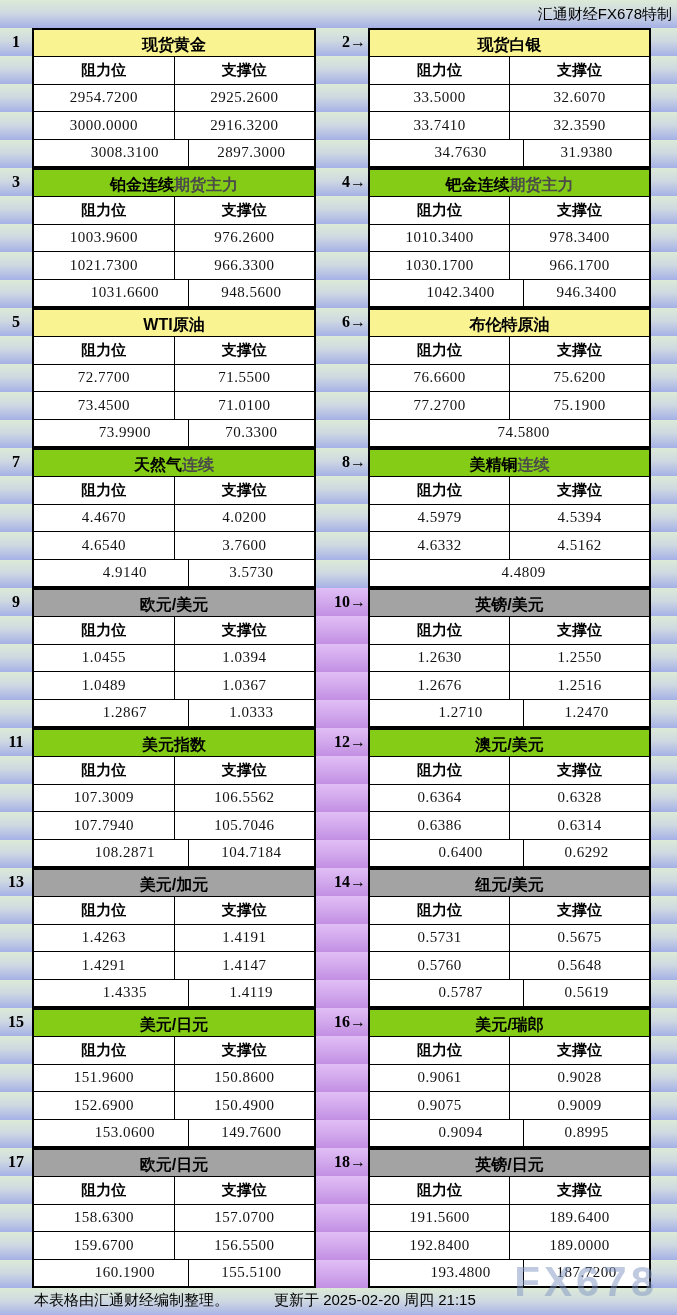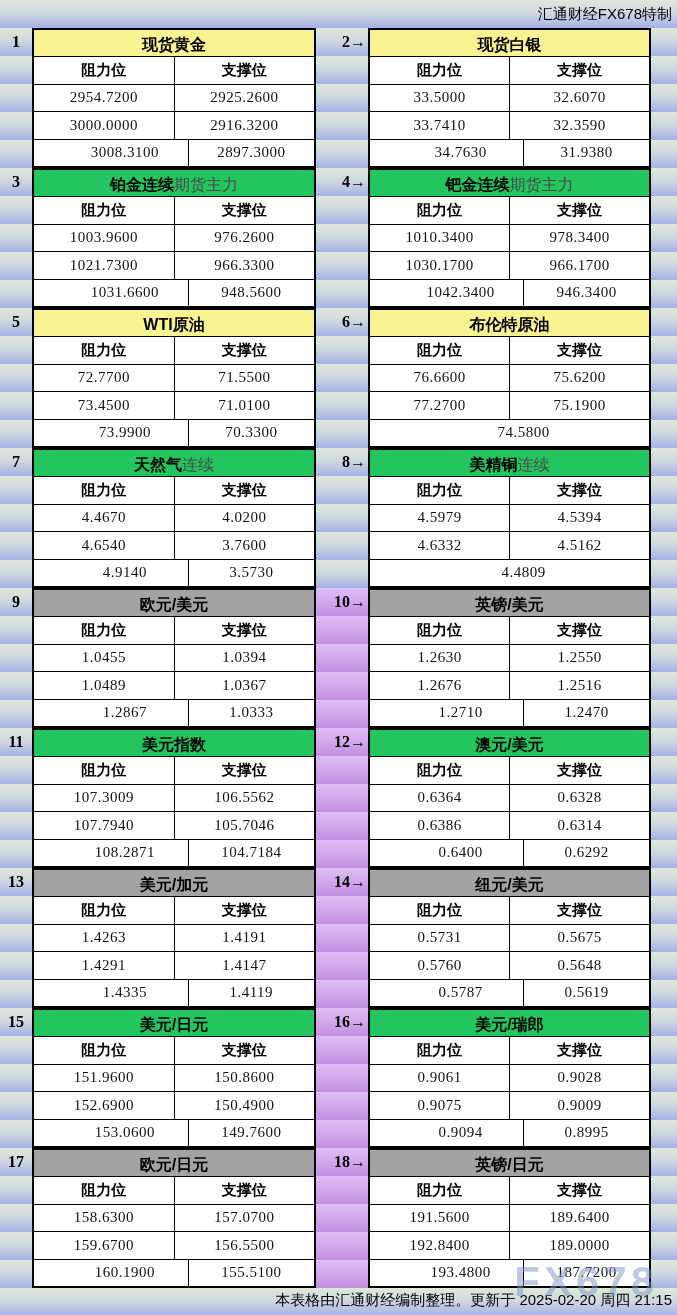--- a/index.html
+++ b/index.html
@@ -31,36 +31,36 @@
   .sep .num { text-align:right; padding-right:2px; }
   .panel {
     border:2px solid #000; box-sizing:border-box; background:#fff;
     display:flex; flex-direction:column;
   }
   .panel-title {
     flex:0 0 26px; display:flex; align-items:flex-end; justify-content:center;
     border-bottom:1px solid #000; font-size:16px; font-weight:bold;
     white-space:nowrap;
   }
-  .panel-title .t2 { color:#4a4a4a; font-weight:normal; }
+  .panel-title .t2 { color:#4a4a4a; font-weight:bold; }
   .theme-yellow .panel-title { background:#faf392; }
-  .theme-blue   .panel-title { background:#22c55e; }
+  .theme-blue   .panel-title { background:#84cc16; }
   .theme-purple .panel-title { background:#a3a3a3; }
   .prow { flex:1; display:flex; border-bottom:1px solid #000; min-height:0; }
   .prow:last-child { border-bottom:none;margin-left:28px; }
   .cell { flex:1; display:flex; align-items:center; justify-content:center; min-width:0; }
   .cell.c1 { border-right:1px solid #000; }
   .phead .cell { font-weight:bold; font-size:15px; }
   .val {
     font-family:"Liberation Serif","DejaVu Serif",serif;
     font-size:15px; color:#111; letter-spacing:0.5px;
   }
   .footer {
     height:27px; box-sizing:border-box; display:flex; align-items:center;
-    justify-content:flex-end; padding:0 5px 2px 34px; font-size:15px;
+    justify-content:flex-start; padding:0 5px 2px 34px; font-size:15px;gap:45px;
   }
   .watermark {
     position:absolute; right:19px; bottom:12px; z-index:5;
     font-size:42px; font-weight:bold; letter-spacing:4px; line-height:1;
     color:rgba(128,150,196,0.5); pointer-events:none;
   }
 </style>
 </head>
 <body>
 

